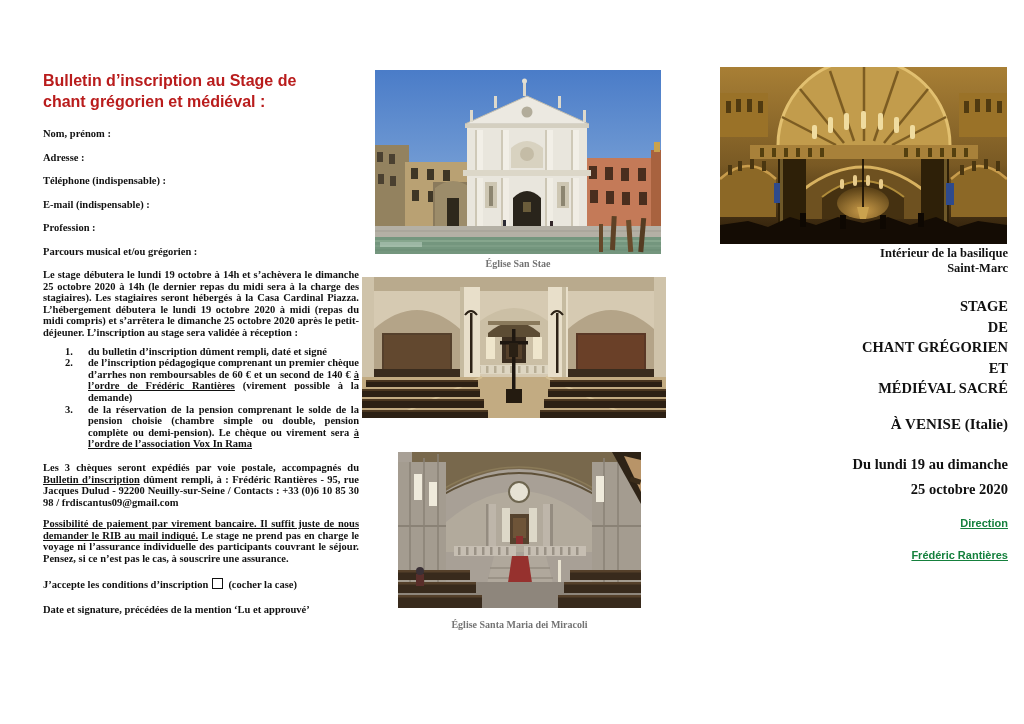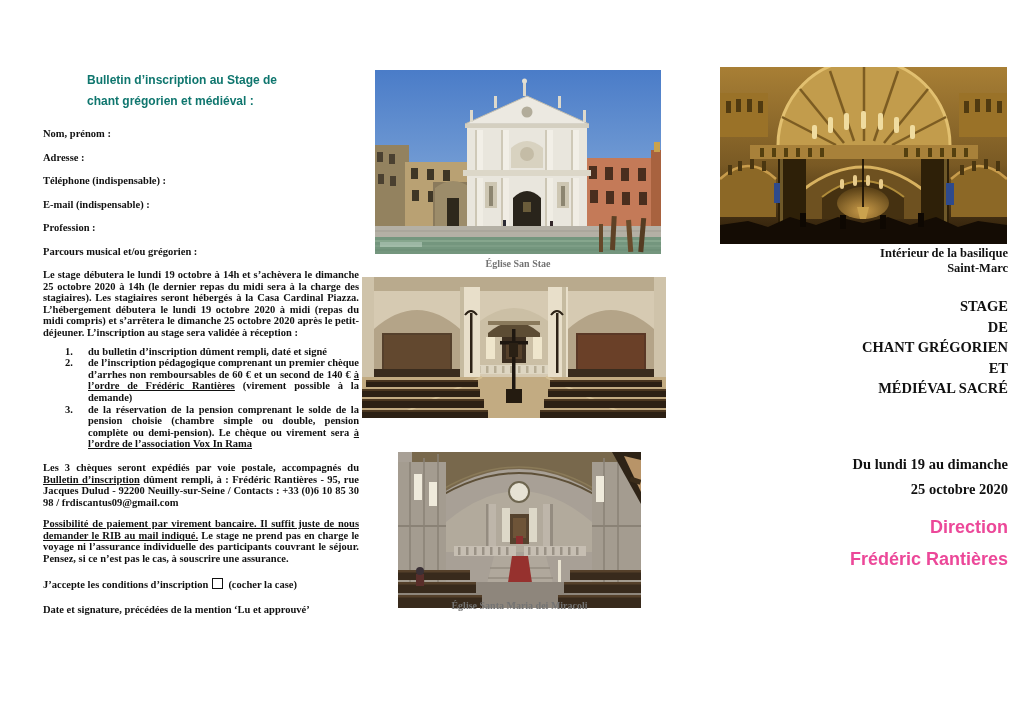--- a/index.html
+++ b/index.html
@@ -5,21 +5,21 @@
   html,body { margin:0; padding:0; background:#e8e8e8; }
   .page {
     position:relative; width:1024px; height:724px; margin:0 auto;
     background:#ffffff; overflow:hidden;
     font-family:"Liberation Serif", serif; color:#111;
   }
   
   .left-col { position:absolute; left:43px; top:70px; width:316px; }
   .doc-title {
     font-family:"Liberation Sans", sans-serif; font-weight:bold;
-    font-size:12px; line-height:21px; color:#0f766e;margin-left:44px;
+    font-size:16px; line-height:21px; color:#b91c1c;
   }
   .fields { margin-top:16px; }
   .field { font-weight:bold; font-size:10.5px; line-height:11px; margin-bottom:12.5px; }
   .para { font-weight:bold; font-size:10.5px; line-height:11.6px; text-align:justify; }
   .intro { margin-top:8px; }
   .num-list { margin-top:7px; }
   .li { display:flex; margin:0; padding-left:22px; }
   .li-num { width:23px; flex:none; font-weight:bold; font-size:10.5px; line-height:11.6px; }
   .li-text { flex:1; font-weight:bold; font-size:10.5px; line-height:11.6px; text-align:justify; }
   .cheques { margin-top:12px; }
@@ -34,31 +34,31 @@
 
   
   .photo { position:absolute; line-height:0; }
   .photo svg { display:block; }
   .caption {
     position:absolute; text-align:center; font-weight:bold; color:#737373;
     font-size:10px; line-height:16px; font-family:"Liberation Serif", serif;
   }
   #cap-stae      { left:375px; top:256px; width:286px; }
   #cap-giovanni  { left:368px; top:421px; width:304px;margin-top:29px; }
-  #cap-miracoli  { left:398px; top:598px; width:243px; }
+  #cap-miracoli  { left:398px; top:617px; width:243px; }
 
   
   .r-block { position:absolute; left:718px; width:290px; text-align:right; }
   #cap-marc { top:246px; font-weight:bold; font-size:12.5px; line-height:15px; }
   #stage-title { top:296px; font-weight:bold; font-size:14.5px; line-height:20.5px; }
   #venise { top:416px; font-weight:bold; font-size:15px; }
   #dates  { top:452px; font-weight:bold; font-size:14.5px; line-height:25px; }
   #direction, #director {
     font-family:"Liberation Sans", sans-serif; font-weight:bold;
-    font-size:18px; color:#ec4899;
+    font-size:11px; color:#15803d;text-decoration:underline;
   }
   #direction { top:517px; }
   #director  { top:549px; }
 </style>
 </head>
 <body>
 
 <div class="page">
 
   <div class="left-col">
@@ -506,20 +506,21 @@
   </div>
 
   <div class="r-block" id="stage-title">
     <div>STAGE</div>
     <div>DE</div>
     <div>CHANT GRÉGORIEN</div>
     <div>ET</div>
     <div>MÉDIÉVAL SACRÉ</div>
   </div>
 
+  <div class="r-block" id="venise">À VENISE (Italie)</div>
 
   <div class="r-block" id="dates">
     <div>Du lundi 19 au dimanche</div>
     <div>25 octobre 2020</div>
   </div>
 
   <div class="r-block" id="direction">Direction</div>
   <div class="r-block" id="director">Frédéric Rantières</div>
 
 </div>

